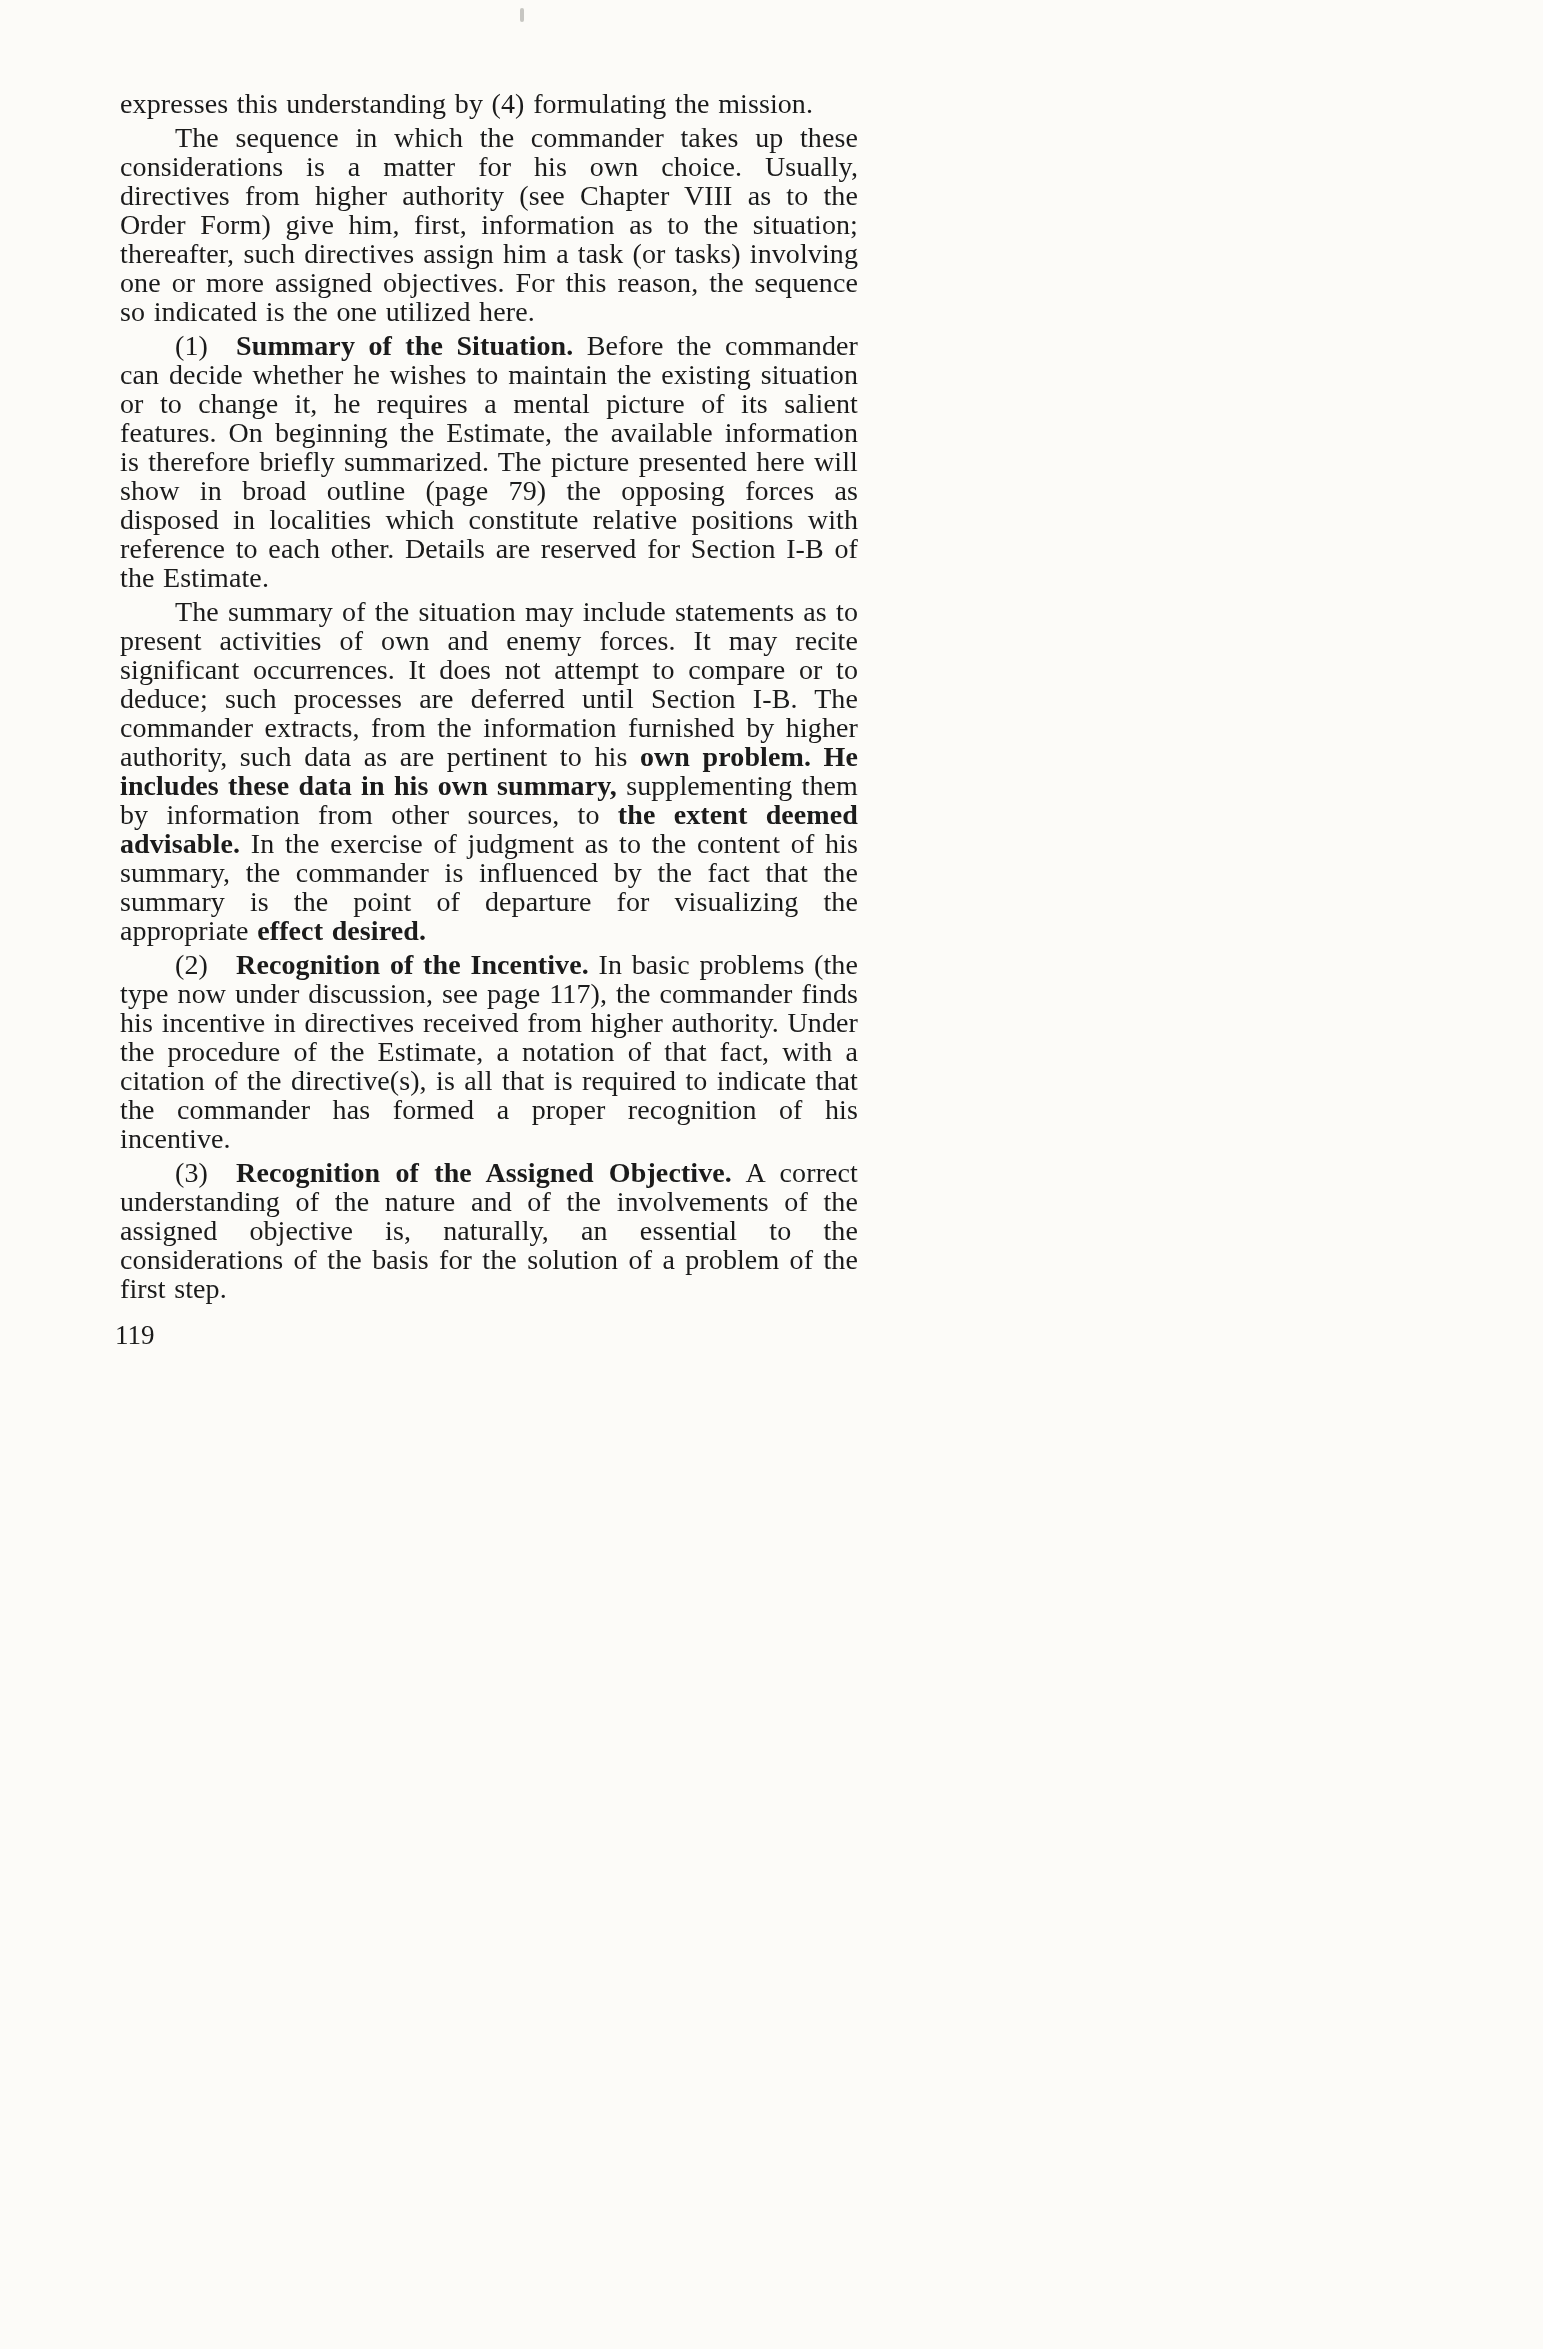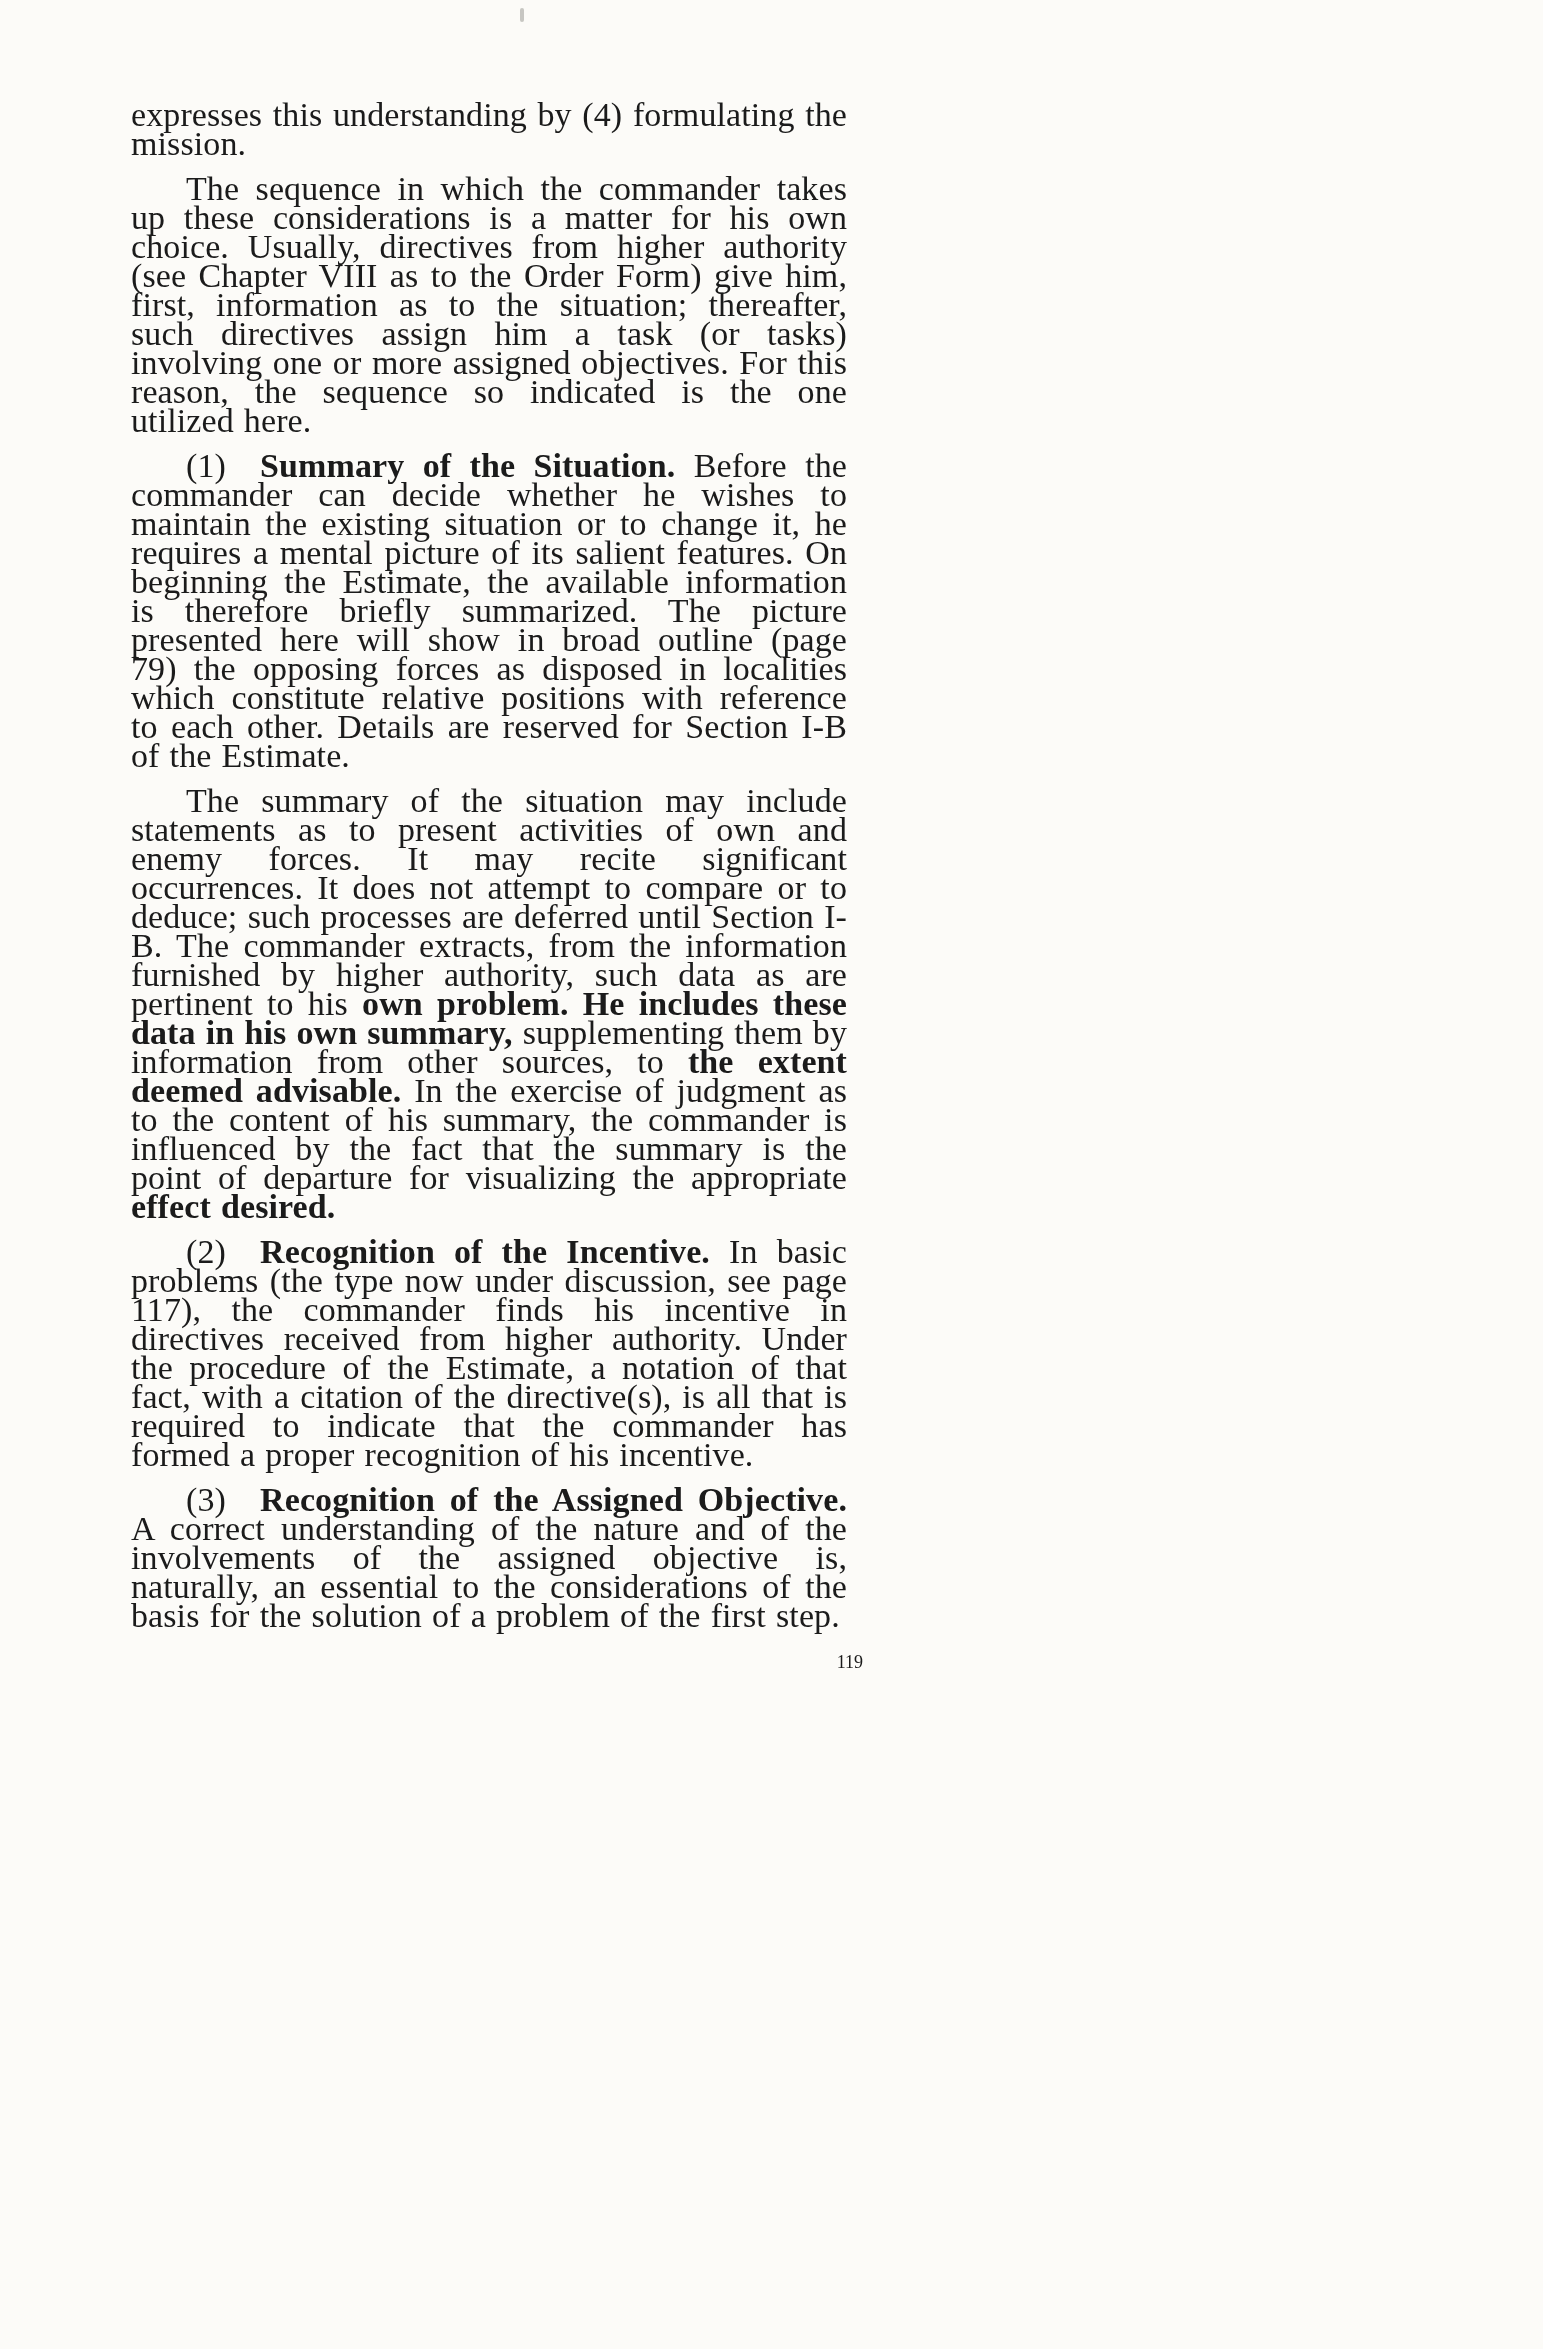--- a/index.html
+++ b/index.html
@@ -26,40 +26,40 @@
     opacity: .55;
     border-radius: 2px;
   }
   .text-block {
     position: absolute;
     left: 115px;
     top: 84px;
     width: 748px;
   }
   .text-block p {
-    margin: 16px;
+    margin: 5px;
     padding: 0;
-    font-size: 34px;
+    font-size: 28px;
     line-height: 29px;
     text-align: justify;
     word-spacing: 1.5px;
     letter-spacing: 0.1px;
     hyphens: auto;
   }
   .text-block p.indent {
     text-indent: 55px;
   }
   .b {
     font-weight: bold;
     font-family: Liberation Serif, serif;
   }
   .folio {
     margin-top: 18px;
-    text-align: right;
-    font-size: 18px;
+    text-align: left;
+    font-size: 27px;
     line-height: 29px;
   }
 </style>
 </head>
 <body>
 
 <main class="page">
   <span class="scan-artifact"></span>
 
   <section class="text-block">

